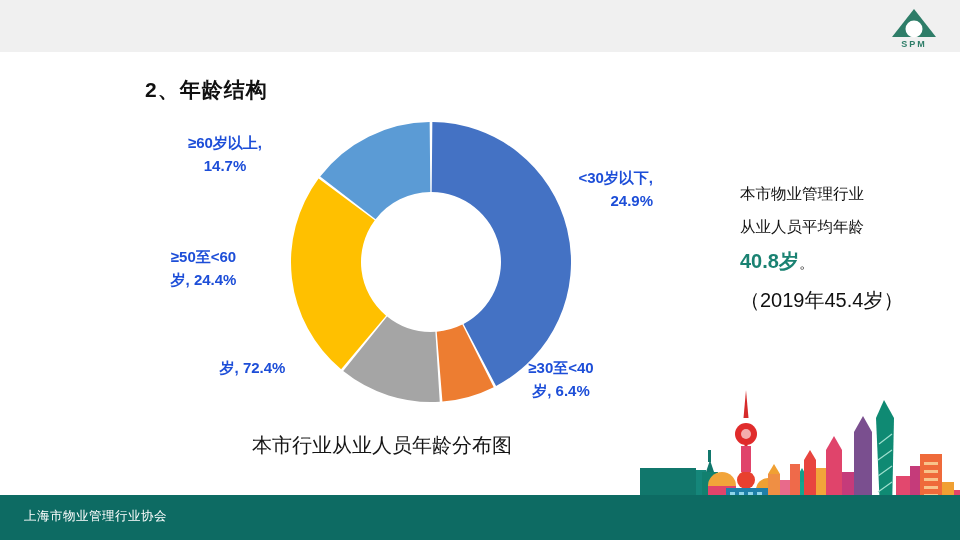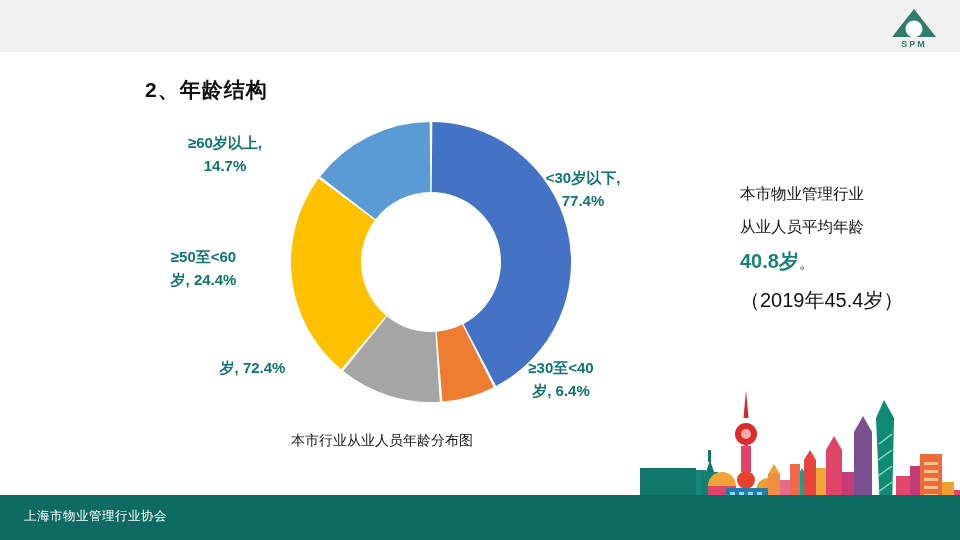--- a/index.html
+++ b/index.html
@@ -29,29 +29,29 @@
     font-size:21px;font-weight:bold;color:#101010;
     letter-spacing:1px;white-space:nowrap;margin-left:32px;
   }
   
   .chart-wrap{
     position:absolute;left:291px;top:112px;width:280px;height:300px;
   }
   .chart-wrap svg{display:block;}
   .chart-caption{
     position:absolute;left:222px;top:432px;width:320px;
-    text-align:center;font-size:14px;color:#151515;white-space:nowrap;
+    text-align:center;font-size:20px;color:#151515;white-space:nowrap;
   }
   
   .dlabel{
-    position:absolute;font-size:15px;font-weight:bold;color:#0f766e;
+    position:absolute;font-size:15px;font-weight:bold;color:#1d4ed8;
     line-height:1.55;text-align:center;white-space:nowrap;
   }
   .lab-60   {left:150px;top:131px;width:150px;}
-  .lab-u30  {left:513px;top:166px;width:140px;text-align:center;}
+  .lab-u30  {left:513px;top:166px;width:140px;text-align:right;}
   .lab-5060 {left:126px;top:245px;width:155px;}
   .lab-4050 {left:175px;top:356px;width:155px;}
   .lab-3040 {left:486px;top:356px;width:150px;}
   
   .side{
     position:absolute;left:740px;top:178px;width:200px;
   }
   .side-line{
     font-size:15.5px;color:#111;line-height:2.1;white-space:nowrap;
   }
@@ -107,21 +107,21 @@
 </div>
 <div class="chart-caption">本市行业从业人员年龄分布图</div>
 
 <div class="dlabel lab-60">
   <div>≥60岁以上,</div>
   <div>14.7%</div>
 </div>
 
 <div class="dlabel lab-u30">
   <div>&lt;30岁以下,</div>
-  <div>77.4%</div>
+  <div>24.9%</div>
 </div>
 
 <div class="dlabel lab-5060">
   <div>≥50至&lt;60</div>
   <div>岁, 24.4%</div>
 </div>
 
 <div class="dlabel lab-4050">
   <div>岁, 72.4%</div>
 </div>

